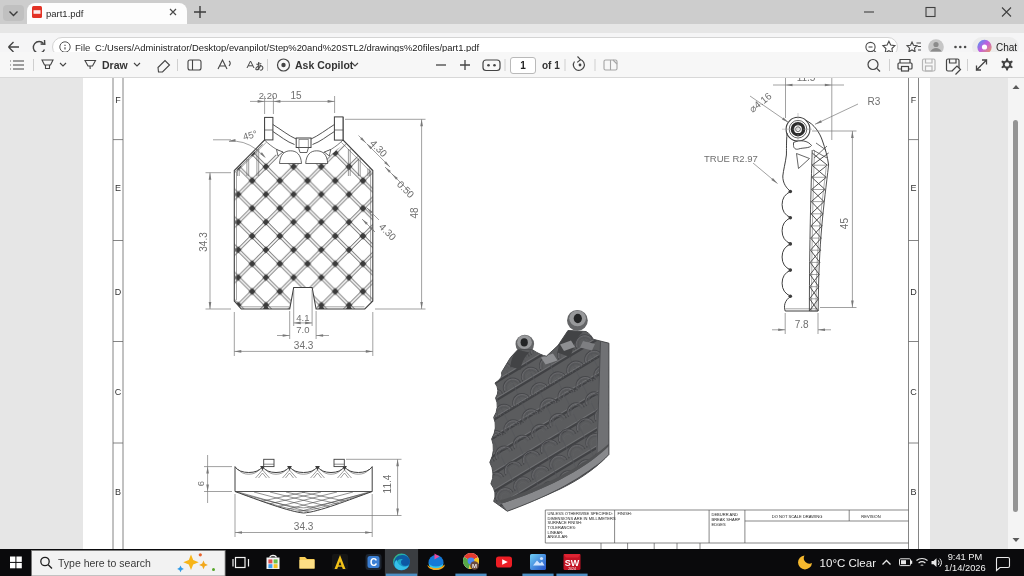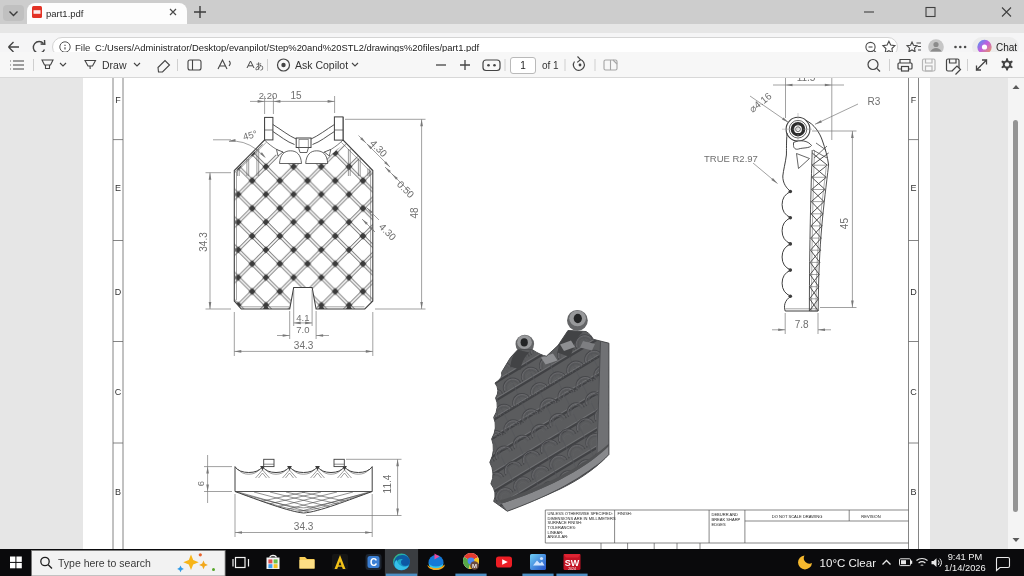--- a/index.html
+++ b/index.html
@@ -3,21 +3,21 @@
 <style>
 * { margin:0; padding:0; box-sizing:border-box; }
 html,body { width:1024px; height:576px; overflow:hidden; font-family:"Liberation Sans",sans-serif; }
 #root { position:relative; width:1024px; height:576px; background:#e6e6e6; }
 #tabstrip { position:absolute; left:0; top:0; width:1024px; height:24px; background:#cdcdcd;text-decoration:underline; }
 #tabsearch { position:absolute; left:3px; top:5px; width:21px; height:16px; background:#c0c0c0; border-radius:4px; }
 #tab { position:absolute; left:27px; top:3px; width:159.5px; height:21px; background:#fdfdfd; border-radius:8px 8px 0 0; }
 #tabtitle { position:absolute; left:19px; top:4.5px; font-size:9.5px; color:#2b2b2b; }
 #addr { position:absolute; left:0; top:24px; width:1024px; height:28px; background:#f5f5f6;margin-top:9px; }
 #pill { position:absolute; left:52px; top:4px; width:846px; height:19.5px; background:#fff; border:1px solid #d4d4d4; border-radius:10px; }
-#toolbar { position:absolute; left:0; top:52px; width:1024px; height:26px; background:#f7f7f7; border-bottom:1px solid #d8d8d8; font-size:10.5px; color:#333; }
+#toolbar { position:absolute; left:0; top:52px; width:1024px; height:26px; background:#f7f7f7; border-bottom:1px solid #d8d8d8; font-size:10.5px; color:#333;font-weight:bold; }
 #content { position:absolute; left:0; top:78px; width:1024px; height:471px; background:#e6e6e6; }
 #sheet { position:absolute; left:83px; top:0; width:847px; height:471px; background:#fff; }
 #scroll { position:absolute; right:0; top:0; width:16px; height:471px; background:#f4f4f4; }
 #thumb { position:absolute; left:4.5px; top:42px; width:5px; height:392px; background:#949494; border-radius:2.5px; }
 svg { display:block; }
 </style></head>
 <body>
 <div id="root">
 
 <div id="content">

